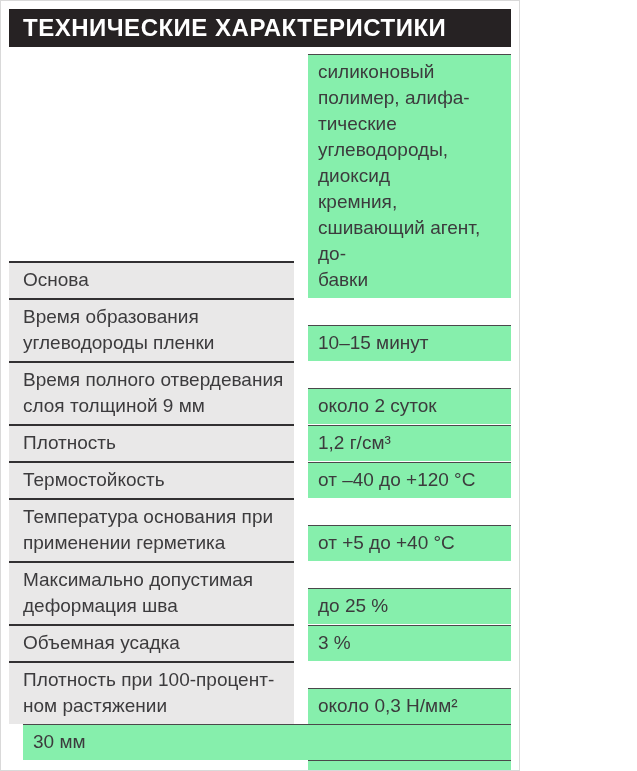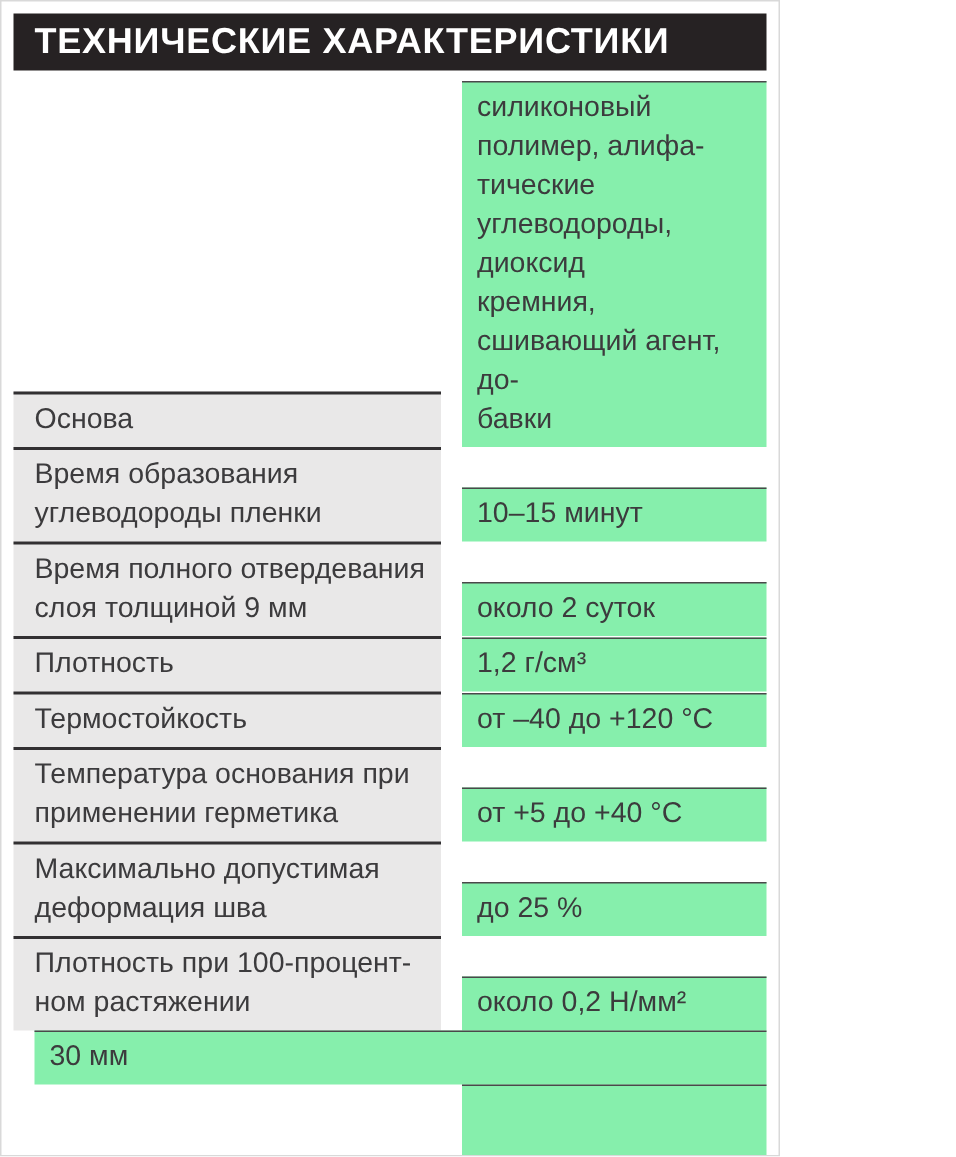--- a/index.html
+++ b/index.html
@@ -126,26 +126,31 @@
       <div class="cell value-cell">от +5 до +40 °C</div>
     </div>
 
     <div class="row">
       <div class="cell label-cell">Максимально допустимая
 деформация шва</div>
       <div class="gutter"></div>
       <div class="cell value-cell">до 25 %</div>
     </div>
 
+    <div class="row">
+      <div class="cell label-cell">Объемная усадка</div>
+      <div class="gutter"></div>
+      <div class="cell value-cell">3 %</div>
+    </div>
 
     <div class="row">
       <div class="cell label-cell">Плотность при 100-процент-
 ном растяжении</div>
       <div class="gutter"></div>
-      <div class="cell value-cell">около 0,2 Н/мм²</div>
+      <div class="cell value-cell">около 0,3 Н/мм²</div>
     </div>
 
     <div class="row">
       <div class="gutter"></div>
       <div class="cell value-cell">30 мм</div>
     </div>
 
     <div class="row">
       <div class="cell label-cell">
         <div>20x10 мм</div>

